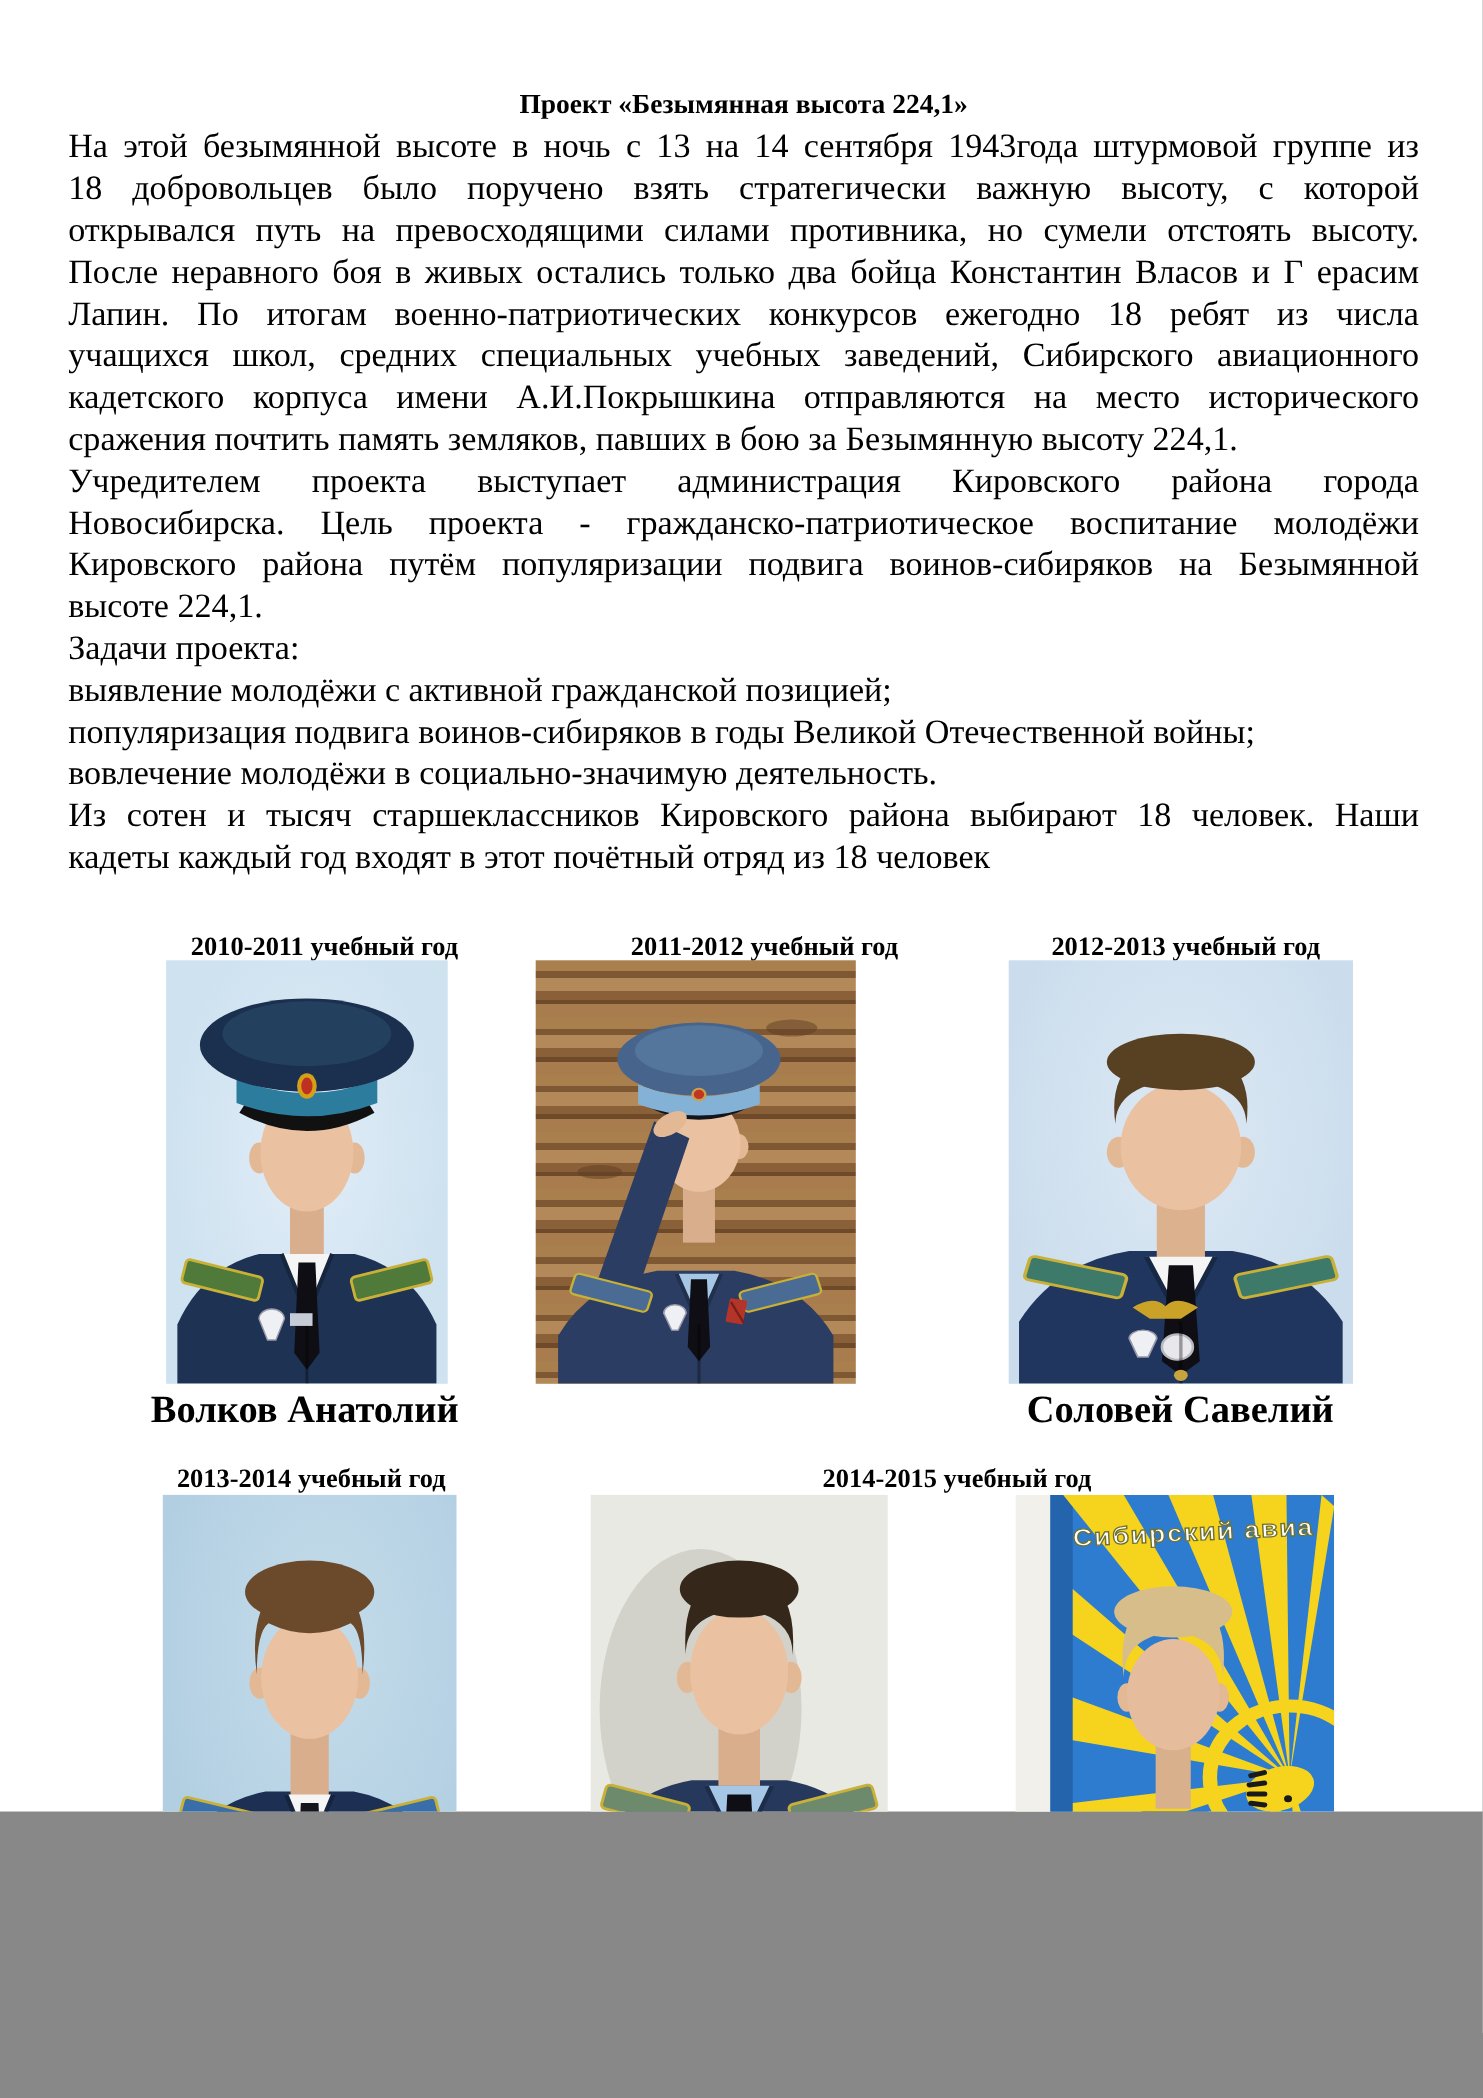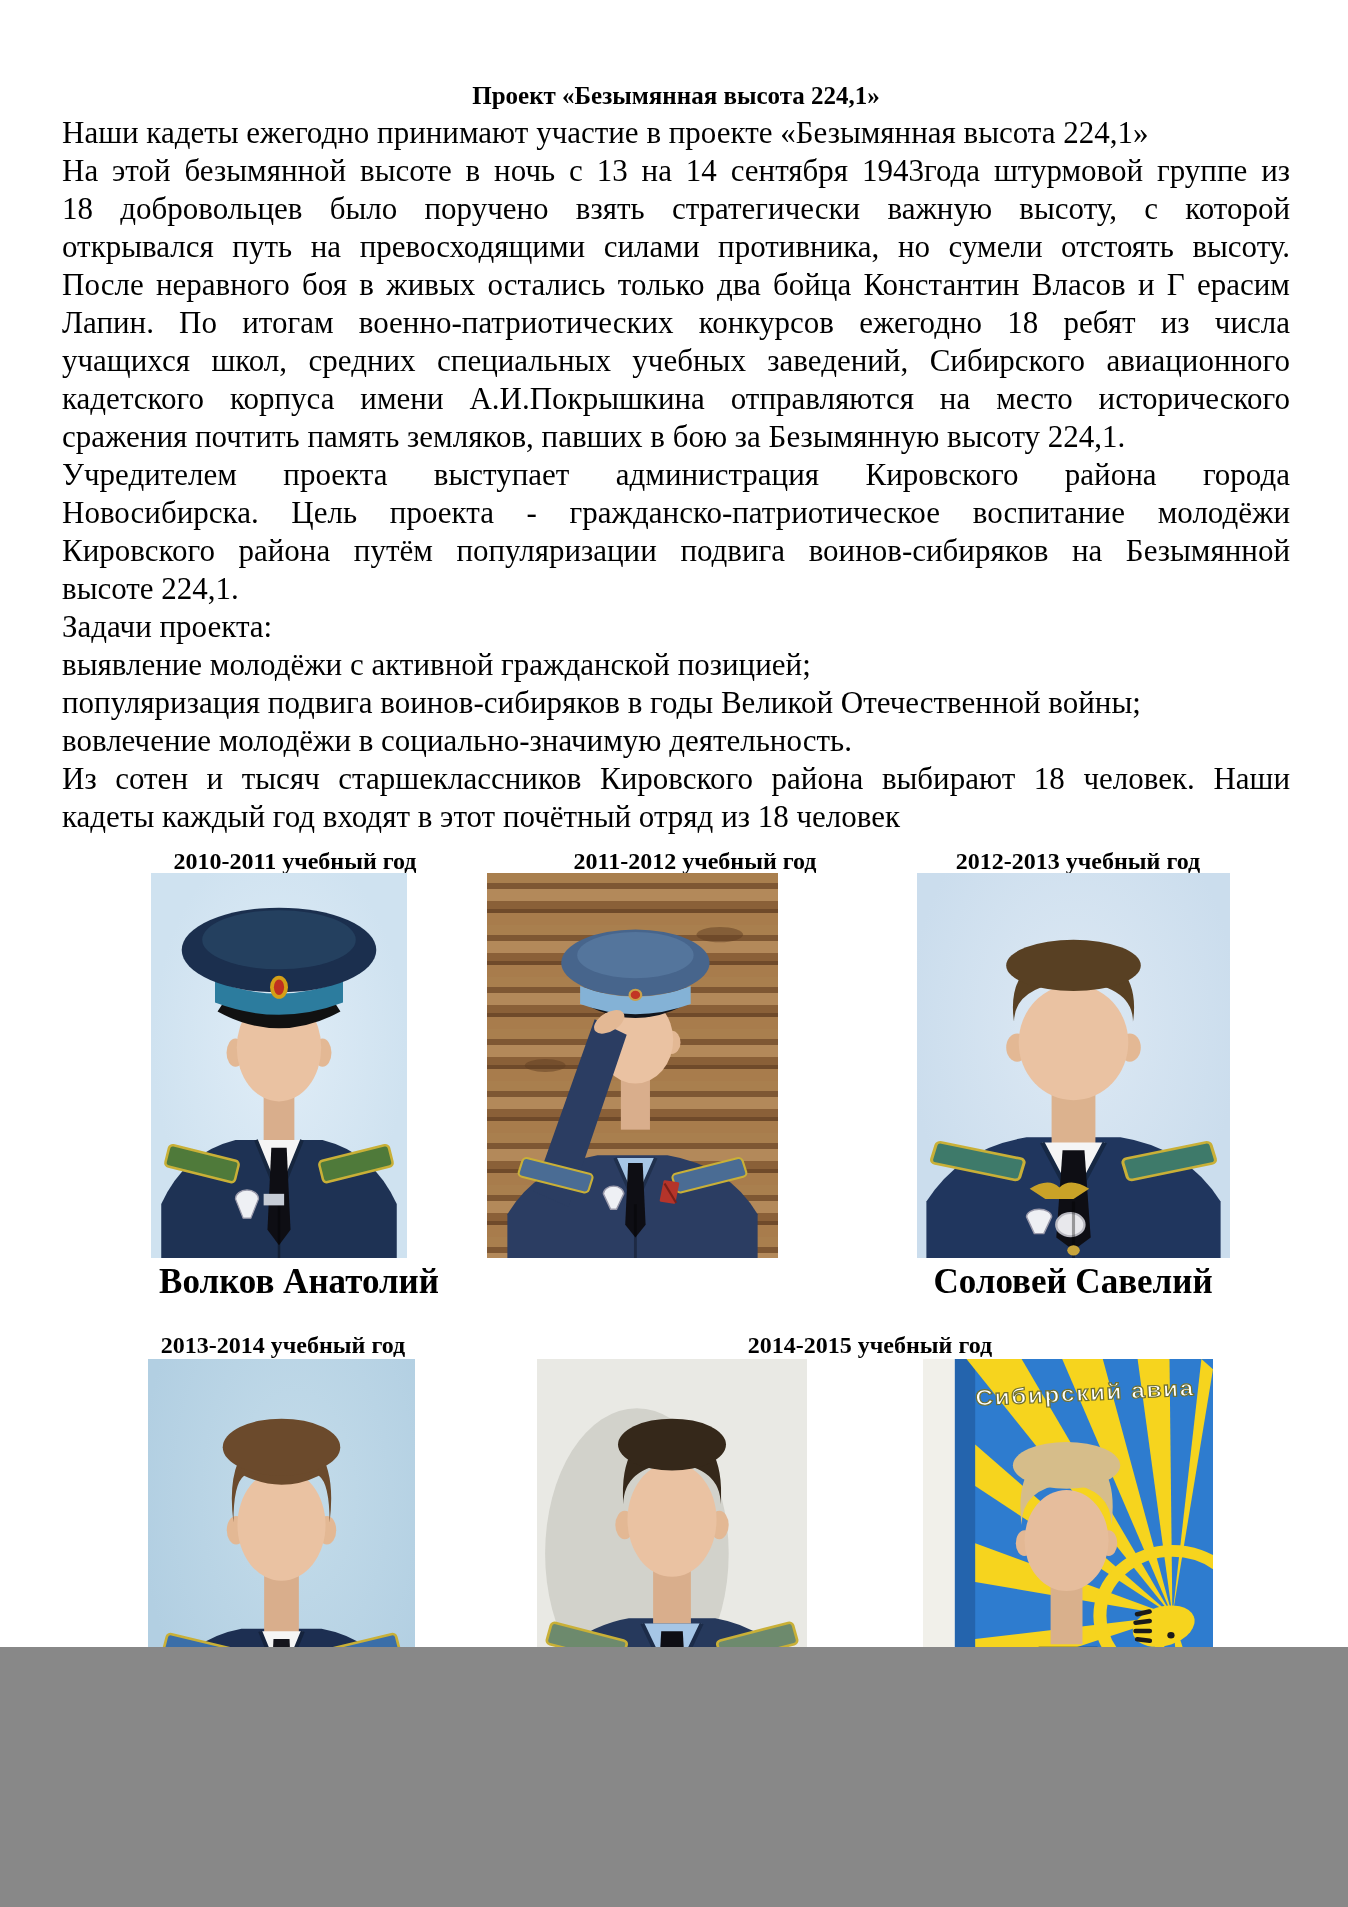--- a/index.html
+++ b/index.html
@@ -72,21 +72,20 @@
   .photo.bg5 { background: var(--photo5-bg, #e9e9e4); }
 </style>
 </head>
 <body>
 
 <div class="page">
 
   <div class="doc">
     <div class="title">Проект «Безымянная высота 224,1»</div>
     <div id="body-text">
-        <div class="line">Наши кадеты ежегодно принимают участие в проекте «Безымянная высота 224,1»</div>
         <div class="line stretch">На этой безымянной высоте в ночь с 13 на 14 сентября 1943года штурмовой группе из</div>
         <div class="line stretch">18 добровольцев было поручено взять стратегически важную высоту, с которой</div>
         <div class="line stretch">открывался путь на превосходящими силами противника, но сумели отстоять высоту.</div>
         <div class="line stretch">После неравного боя в живых остались только два бойца Константин Власов и Г ерасим</div>
         <div class="line stretch">Лапин. По итогам военно-патриотических конкурсов ежегодно 18 ребят из числа</div>
         <div class="line stretch">учащихся школ, средних специальных учебных заведений, Сибирского авиационного</div>
         <div class="line stretch">кадетского корпуса имени А.И.Покрышкина отправляются на место исторического</div>
         <div class="line">сражения почтить память земляков, павших в бою за Безымянную высоту 224,1.</div>
         <div class="line stretch">Учредителем проекта выступает администрация Кировского района города</div>
         <div class="line stretch">Новосибирска. Цель проекта - гражданско-патриотическое воспитание молодёжи</div>
@@ -201,21 +200,21 @@
       <g>
         <path d="M72,246 q12,-9 19,-1 q7,-8 19,1 l-10,8 h-18 z" style="fill:#c9a227"></path>
         <path d="M70,268 a8,6 0 0 1 16,0 l-5,13 h-6 z" style="fill:#eef0f4;stroke:#99a;stroke-width:1"></path>
         <circle cx="98" cy="274" r="9" style="fill:#e8e8ec;stroke:#b8b8c0;stroke-width:1.5"></circle>
       </g>
       <path d="M100,256 L100,300" style="stroke:rgba(0,0,0,0.35);stroke-width:2"></path>
       <circle cx="100" cy="294" r="4" style="fill:#c8a43c"></circle>
     </svg>
   </div>
 
-  <div class="cap" style="left:89px;top:1262px">Волков Анатолий</div>
+  <div class="cap" style="left:67px;top:1262px">Волков Анатолий</div>
   <div class="cap" style="left:863px;top:1262px">Соловей Савелий</div>
 
   <div class="hdr" style="left:73px;top:1327px">2013-2014 учебный год</div>
   <div class="hdr" style="left:660px;top:1327px">2014-2015 учебный год</div>
 
   <div class="photo bg4" style="left:148px;top:1359px;width:267px;height:389px">
     <svg viewBox="0 0 200 300" preserveAspectRatio="none">
       <rect x="0" y="250" width="9" height="50" style="fill:#8a4a26"></rect>
       <g>
         <path d="M8,300 L8,258 Q28,216 70,208 L130,208 Q172,216 192,258 L192,300 Z" style="fill:#1d2f52"></path>

